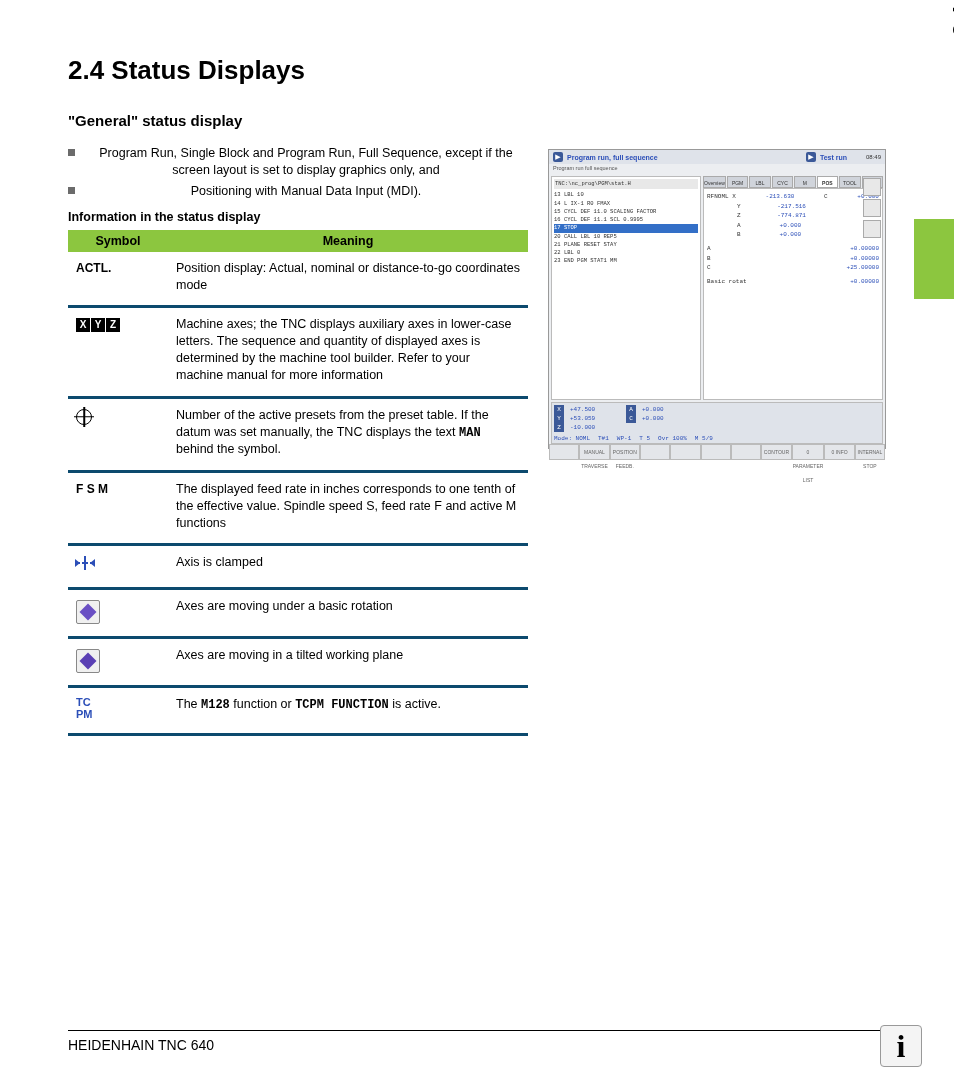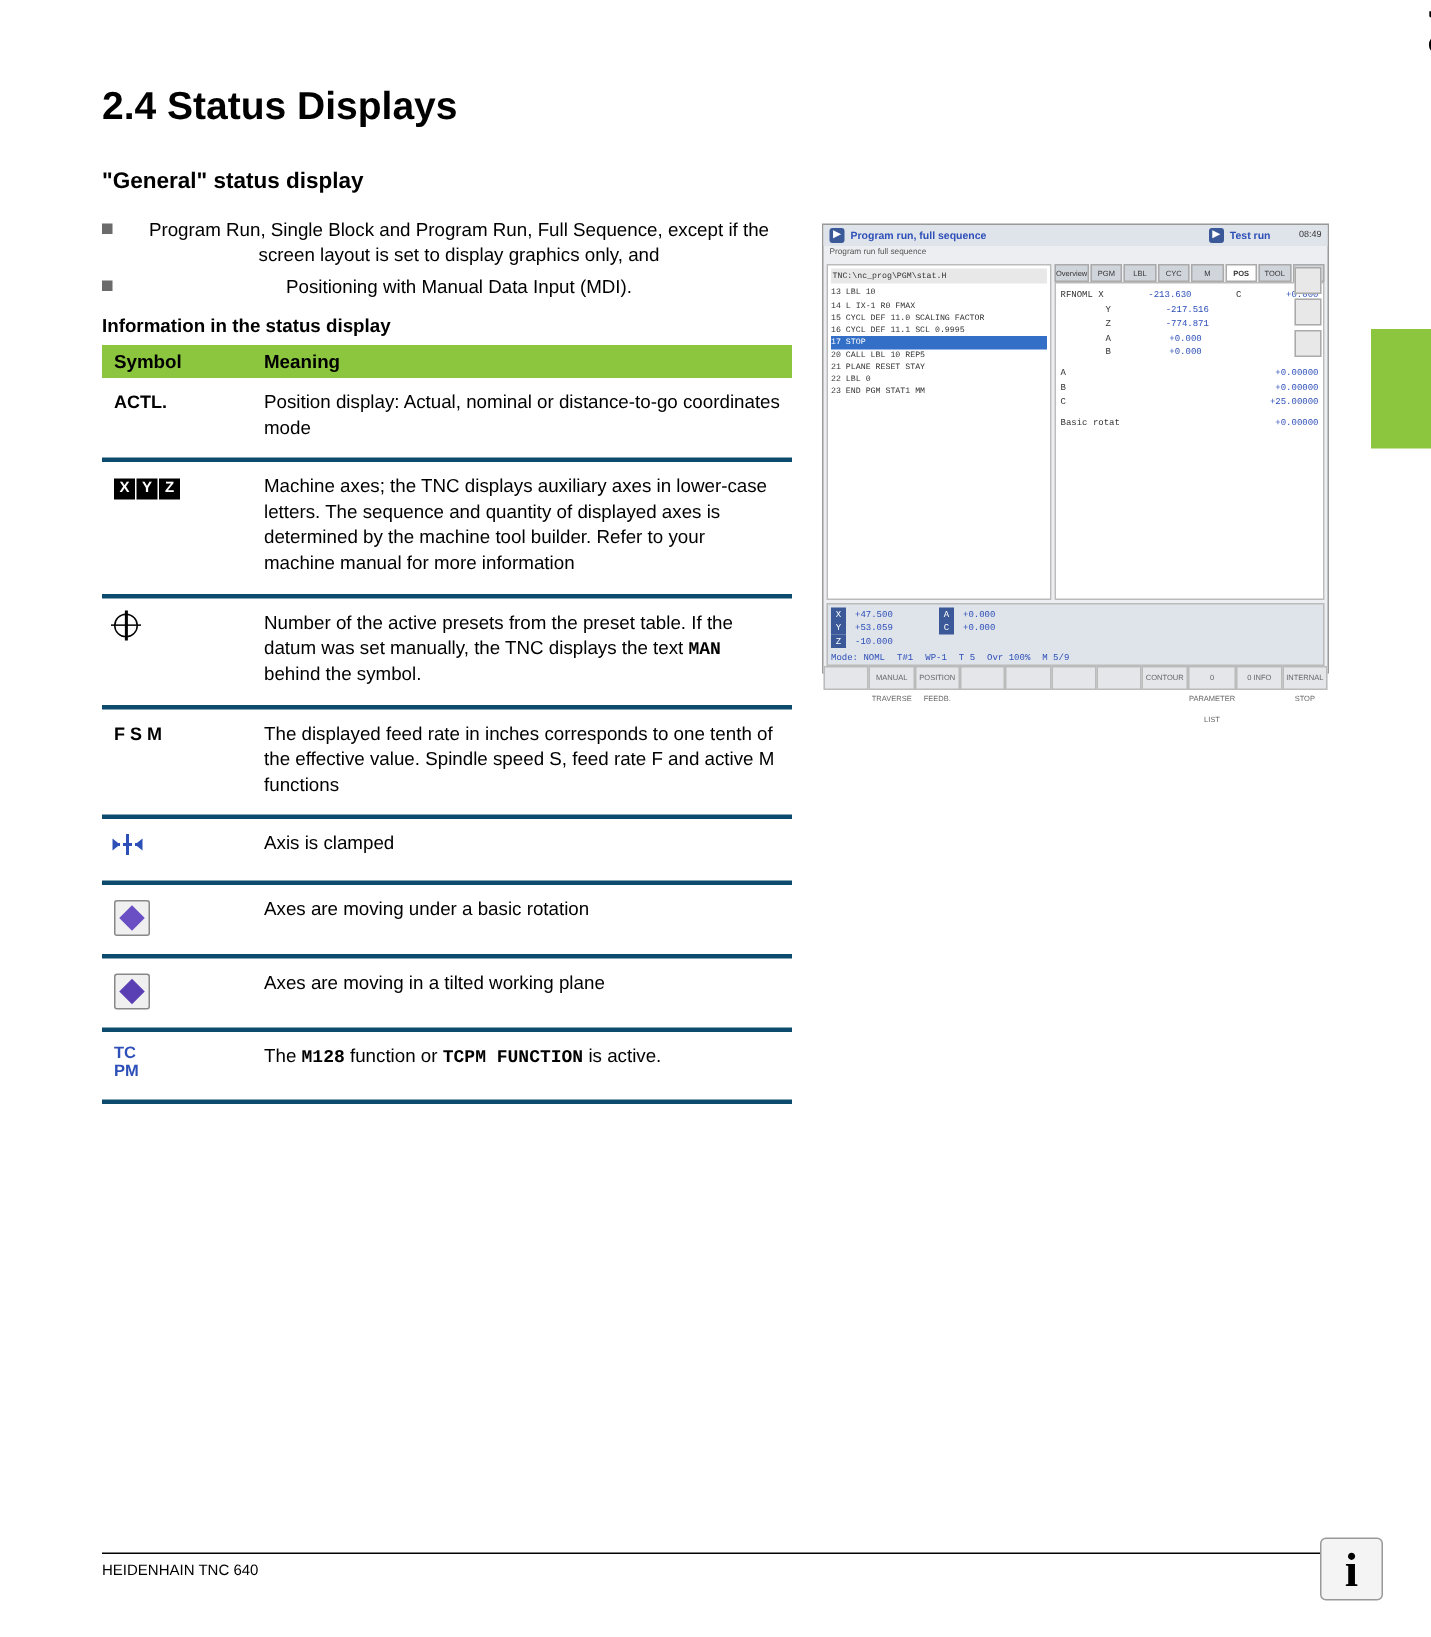--- a/index.html
+++ b/index.html
@@ -52,22 +52,22 @@
   p.body { line-height: 1.35; margin-bottom: 10px; }
   ul.bullets { list-style: none; margin: 0 0 10px 0; padding: 0; }
   ul.bullets li { position: relative; padding-left: 16px; line-height: 1.35; margin-bottom: 4px; text-align: center; }
   ul.bullets li::before {
     content: ""; position: absolute; left: 0; top: 4px;
     width: 7px; height: 7px; background: #6b6b6b;
   }
   p.sub-head { font-weight: bold; margin: 8px 0 6px 0; }
   table.status-table { width: 100%; border-collapse: collapse; font-size: 12.5px; }
   table.status-table thead th {
-    text-align: left; background: #8cc63f; color: #000;
-    font-weight: bold; padding: 4px 8px;
+    text-align: center; background: #8cc63f; color: #000;
+    font-weight: bold; padding: 4px 18px;
   }
   table.status-table thead th:first-child { width: 100px; }
   table.status-table tbody td {
     vertical-align: top; padding: 8px 8px 12px 8px;
     border-bottom: 3px solid #0c4a6e;
     line-height: 1.35;
   }
   .sym-bold { font-weight: bold; font-size: 12px; }
   .sym-xyz span {
     display:inline-block; background:#000; color:#fff; font-weight:bold;
@@ -128,21 +128,21 @@
   .ss-sidebar .btn{width:18px;height:18px;background:#e8e8e8;border:1px solid #aaa;}
   .ss-bottom{height:42px;margin:0 2px;background:#dfe3ea;border:1px solid #bbb;font-family:"Courier New",monospace;font-size:6px;padding:2px;}
   .ss-bottom .axis-row{display:flex;gap:6px;line-height:1.5;}
   .ss-bottom .ax{background:#3b5998;color:#fff;width:10px;text-align:center;}
   .ss-bottom .axv{color:#2c4fb8;width:50px;}
   .ss-footer{height:16px;display:flex;background:#e4e6ea;}
   .ss-footer span{flex:1;border:1px solid #bbb;font-size:5px;text-align:center;line-height:14px;color:#666;}
   .page-footer{
     position:absolute;left:68px;right:40px;bottom:38px;
     border-top:1px solid #000;padding-top:6px;
-    display:flex;justify-content:space-between;font-size:10px;
+    display:flex;justify-content:space-between;font-size:14px;
   }
   .page-footer .pnum{font-weight:bold;}
   .info-badge{
     position:absolute;right:32px;bottom:24px;width:42px;height:42px;
     border:1px solid #999;border-radius:4px;background:#f4f4f4;
     display:flex;align-items:center;justify-content:center;
     font-family:"Times New Roman",serif;font-weight:bold;font-size:32px;
   }
 </style>
 </head>

